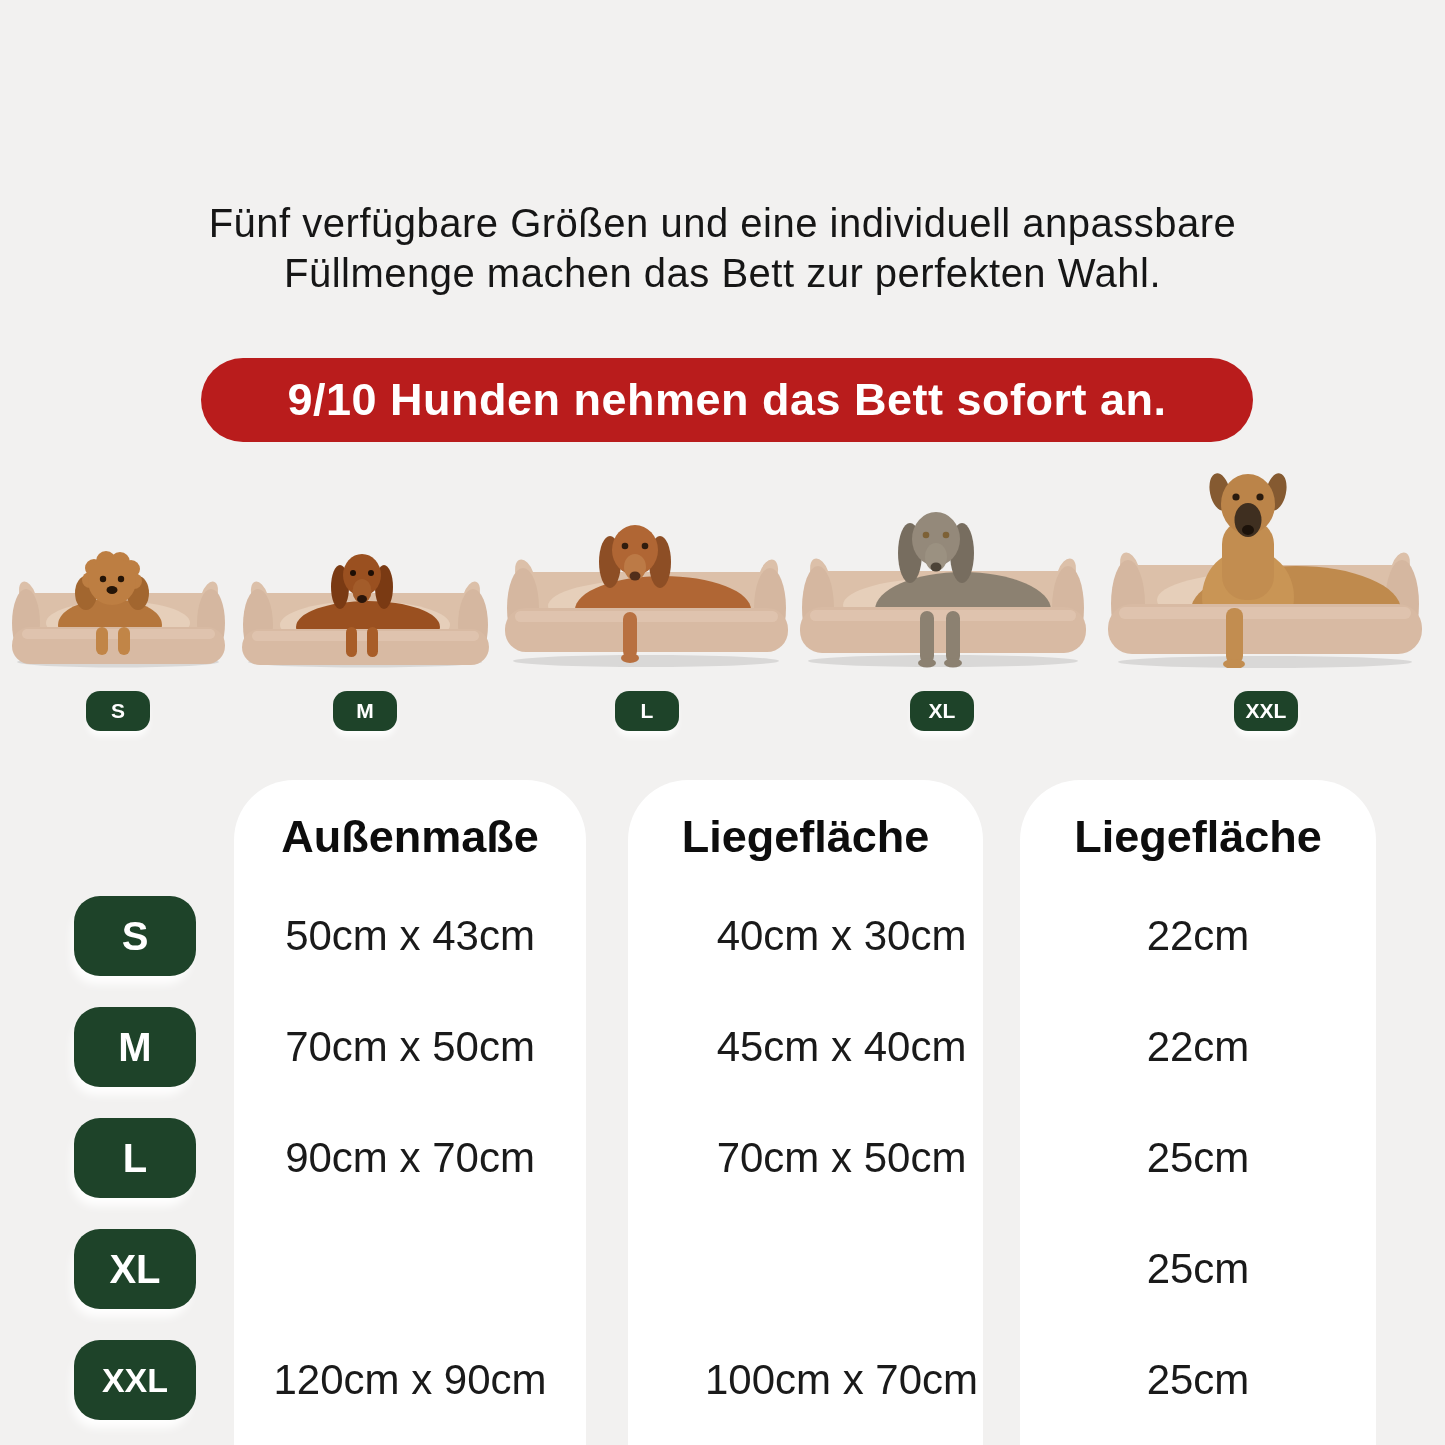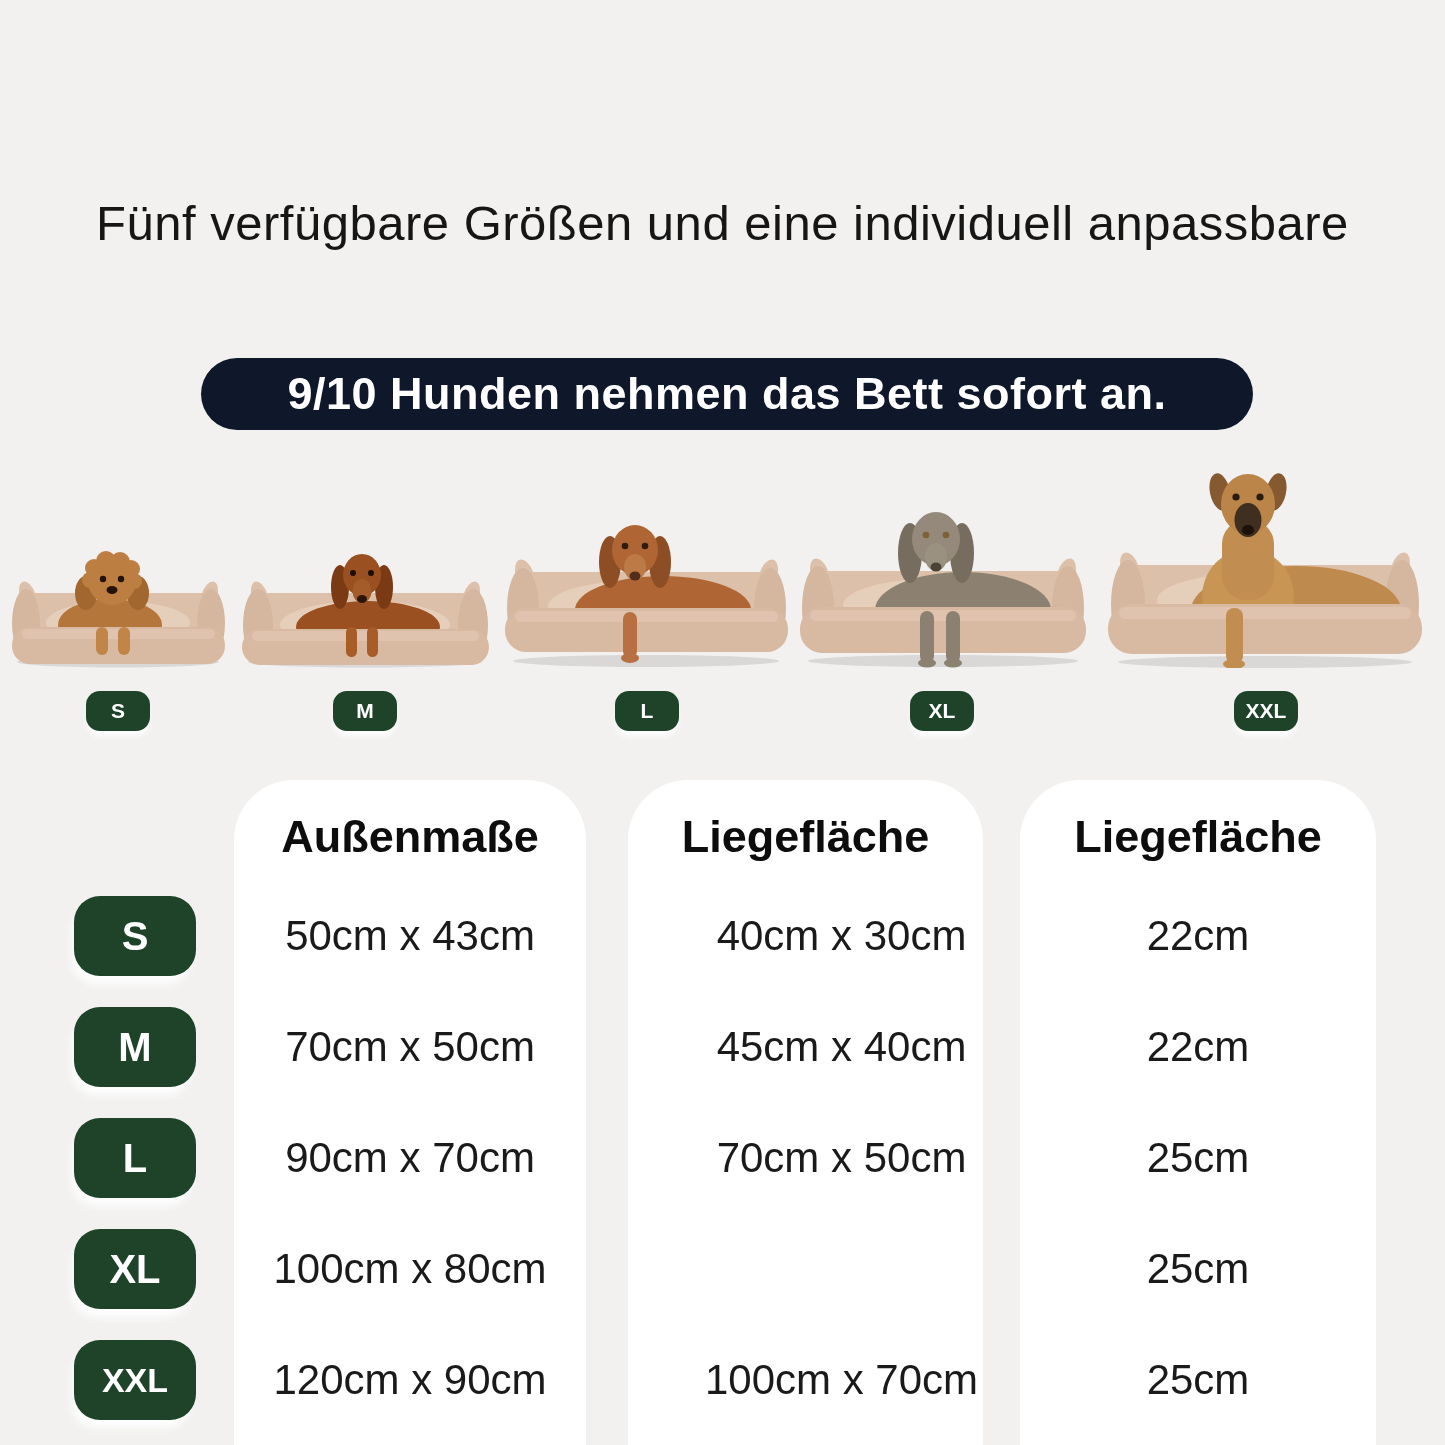--- a/index.html
+++ b/index.html
@@ -7,26 +7,26 @@
     position:relative;width:1445px;height:1445px;background:#f2f1f0;overflow:hidden;
     font-family:"Liberation Sans", sans-serif;color:#141414;
   }
   
   .title{
     position:absolute;top:96px;left:0;width:100%;text-align:center;
     font-size:58px;font-weight:700;letter-spacing:-0.5px;color:#0d0d0d;
   }
   .subtitle{
     position:absolute;top:198px;left:0;width:100%;text-align:center;
-    font-size:49px;font-weight:400;line-height:50px;letter-spacing:0.5px;color:#161616;
+    font-size:40px;font-weight:400;line-height:50px;letter-spacing:0.5px;color:#161616;
   }
   
   .banner{
-    position:absolute;left:201px;top:358px;width:1052px;height:72px;
-    background:#0f172a;border-radius:50px;display:flex;align-items:center;justify-content:center;
+    position:absolute;left:201px;top:358px;width:1052px;height:84px;
+    background:#b91c1c;border-radius:50px;display:flex;align-items:center;justify-content:center;
   }
   .banner span{color:#ffffff;font-size:45px;font-weight:700;letter-spacing:0.5px;}
   
   .figure{position:absolute;}
   .figure svg{display:block;width:100%;height:100%;}
   
   .size-pill{
     position:absolute;top:691px;height:40px;min-width:64px;padding:0 11px;box-sizing:border-box;
     transform:translateX(-50%);
     background:#1e4329;border-radius:14px;display:flex;align-items:center;justify-content:center;
@@ -65,20 +65,21 @@
   .t-row{position:absolute;left:0;width:1445px;height:80px;}
   .r0{top:896px;} .r1{top:1007px;} .r2{top:1118px;} .r3{top:1229px;} .r4{top:1340px;}
 </style>
 </head>
 <body>
 
 <div id="canvas">
 
   <div class="subtitle">
     <div>Fünf verfügbare Größen und eine individuell anpassbare</div>
+    <div>Füllmenge machen das Bett zur perfekten Wahl.</div>
   </div>
 
   <div class="banner">
     <span>9/10 Hunden nehmen das Bett sofort an.</span>
   </div>
 
   <div class="figure" style="left:10px;top:543px;width:217px;height:125px">
     <svg viewBox="0 0 217 125">
       <ellipse cx="108" cy="119" rx="101" ry="5.5" fill="rgba(0,0,0,0.10)"></ellipse>
       <g>
@@ -254,21 +255,20 @@
     <div class="t-cell c3">22cm</div>
   </div>
   <div class="t-row r2">
     <div class="t-badge">L</div>
     <div class="t-cell c1">90cm x 70cm</div>
     <div class="t-cell c2">70cm x 50cm</div>
     <div class="t-cell c3">25cm</div>
   </div>
   <div class="t-row r3">
     <div class="t-badge">XL</div>
-    <div class="t-cell c1">100cm x 80cm</div>
     <div class="t-cell c3">25cm</div>
   </div>
   <div class="t-row r4">
     <div class="t-badge small">XXL</div>
     <div class="t-cell c1">120cm x 90cm</div>
     <div class="t-cell c2">100cm x 70cm</div>
     <div class="t-cell c3">25cm</div>
   </div>
 
 </div>

